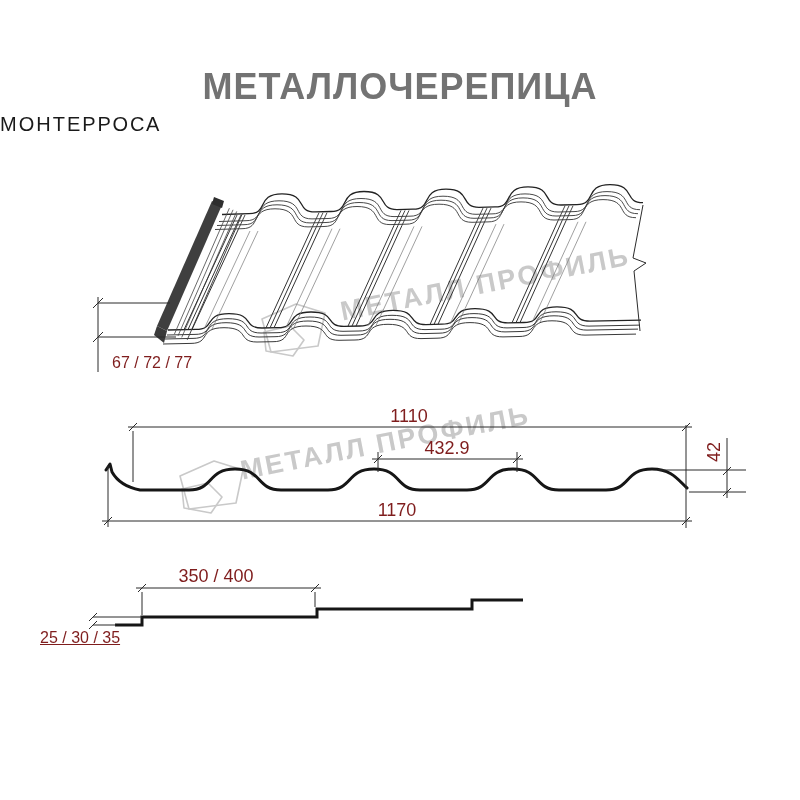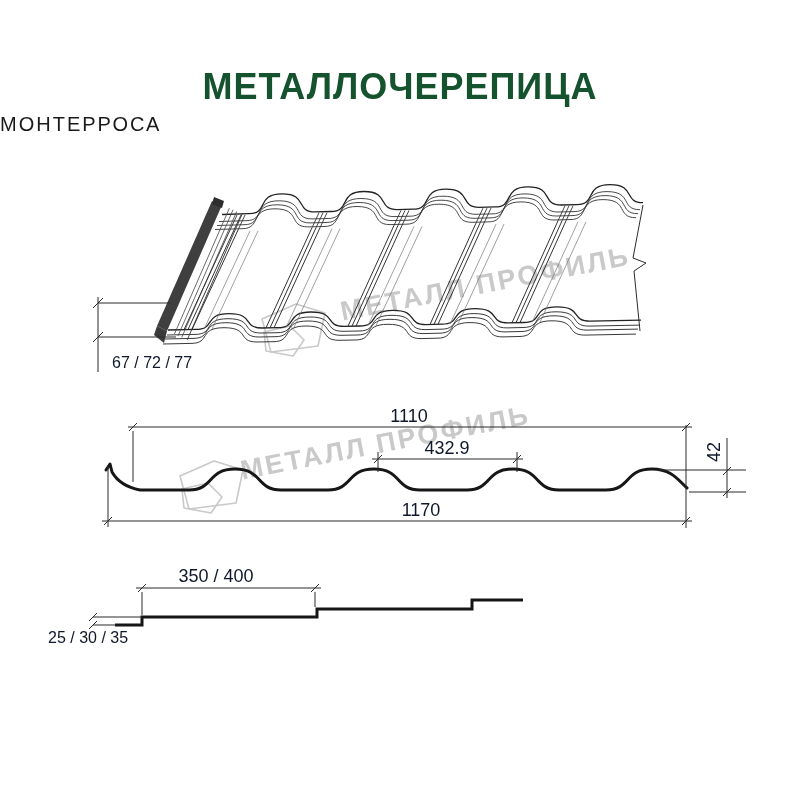--- a/index.html
+++ b/index.html
@@ -2,28 +2,28 @@
 <html><head>
 <meta charset="utf-8">
 <style>
   html,body{margin:0;padding:0;background:#fff;}
   .canvas{
     position:relative;width:800px;height:800px;background:#fff;overflow:hidden;
     font-family:"Liberation Sans",sans-serif;color:#1c1c1c;
   }
   .title{
     position:absolute;left:0;top:66px;width:800px;text-align:center;
-    font-size:36px;font-weight:bold;letter-spacing:1px;color:#14532d;
+    font-size:36px;font-weight:bold;letter-spacing:1px;color:#737373;
   }
   .subtitle{
     position:absolute;left:0;top:113px;width:800px;text-align:left;
     font-size:20px;font-weight:500;letter-spacing:2px;color:#1a1a1a;
   }
   .dim{
-    position:absolute;font-size:18px;color:#0f172a;white-space:nowrap;
+    position:absolute;font-size:18px;color:#7f1d1d;white-space:nowrap;
     transform:translate(-50%,-50%);
   }
   .dim.small{font-size:16px;transform:none;}
   .dim.rot{transform:translate(-50%,-50%) rotate(-90deg);}
   .wm-text{
     position:absolute;font-size:27px;font-weight:bold;letter-spacing:2.5px;
     color:#c9c9c9;white-space:nowrap;transform-origin:left top;z-index:1;
   }
   #wm1{left:338px;top:297px;transform:rotate(-11deg);}
   #wm2{left:238px;top:456px;transform:rotate(-11deg);}
@@ -171,18 +171,18 @@
 
   <div class="labels">
     <div class="title">МЕТАЛЛОЧЕРЕПИЦА</div>
     <div class="subtitle">МОНТЕРРОСА</div>
 
     <div class="dim small" style="left:112px;top:354px;">67 / 72 / 77</div>
 
     <div class="dim" style="left:409px;top:416px;">1110</div>
     <div class="dim" style="left:447px;top:448px;">432.9</div>
     <div class="dim rot" style="left:714px;top:452px;">42</div>
-    <div class="dim" style="left:397px;top:510px;margin-left:24px;">1170</div>
+    <div class="dim" style="left:397px;top:510px;">1170</div>
 
     <div class="dim" style="left:216px;top:576px;">350 / 400</div>
-    <div class="dim small" style="left:48px;top:629px;">25 / 30 / 35</div>
+    <div class="dim small" style="left:40px;top:629px;text-decoration:underline;">25 / 30 / 35</div>
   </div>
 </div>
 
 </body></html>

